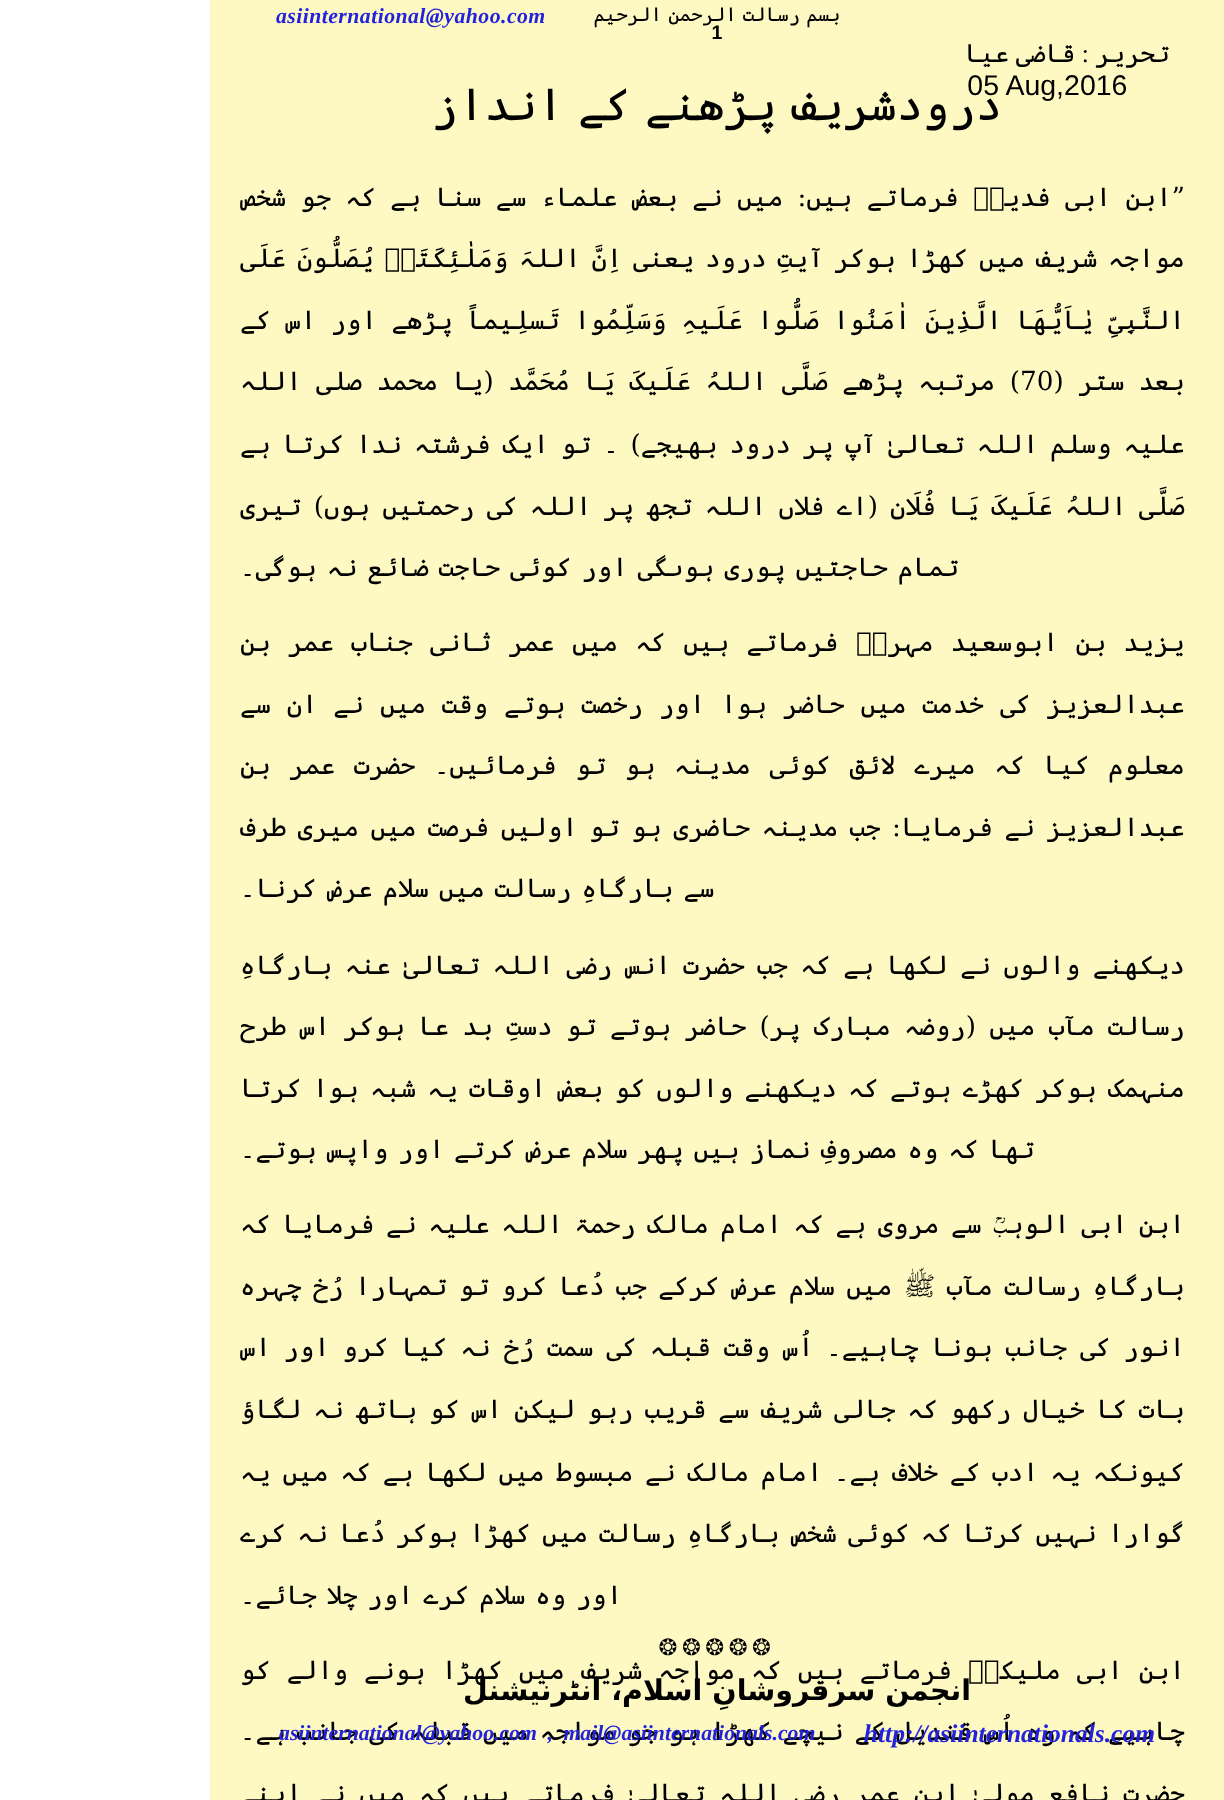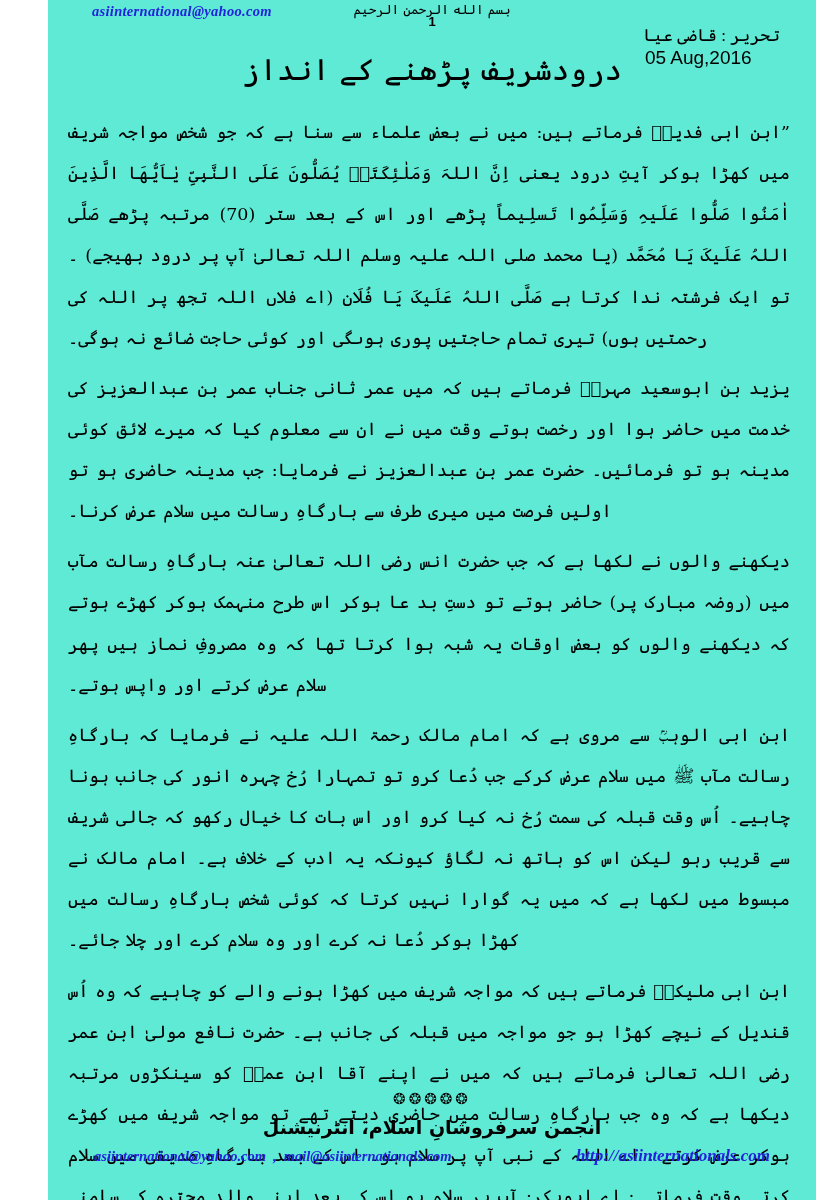--- a/index.html
+++ b/index.html
@@ -11,25 +11,25 @@
   body {
     width: 816px;
     height: 1200px;
     position: relative;
     font-family: "Liberation Serif", "DejaVu Serif", serif;
     overflow: hidden;
   }
 
   .page {
     position: relative;
-    width: 768px;
+    width: 676px;
     height: 1200px;
     box-sizing: border-box;
     padding: 0;
-    background: #5eead4;
+    background: #fef9c3;
   }
 
   
   .header {
     position: relative;
     height: 100px;
   }
 
   .hdr-email {
     position: absolute;
@@ -195,21 +195,21 @@
 </style>
 </head>
 <body>
 
 <div class="page">
 
   <div class="header">
 
     <div class="hdr-email">asiinternational@yahoo.com</div>
 
-    <div class="hdr-bismillah">بسم الله الرحمن الرحيم</div>
+    <div class="hdr-bismillah">بسم رسالت الرحمن الرحيم</div>
 
     <div class="hdr-pageno">1</div>
 
     <div class="hdr-author-block">
       <div class="hdr-author">تحریر : قاضی عیاضؒ</div>
       <div class="hdr-date">05 Aug,2016</div>
     </div>
 
     <h1 class="doc-title">درودشریف پڑھنے کے انداز</h1>
   </div>

